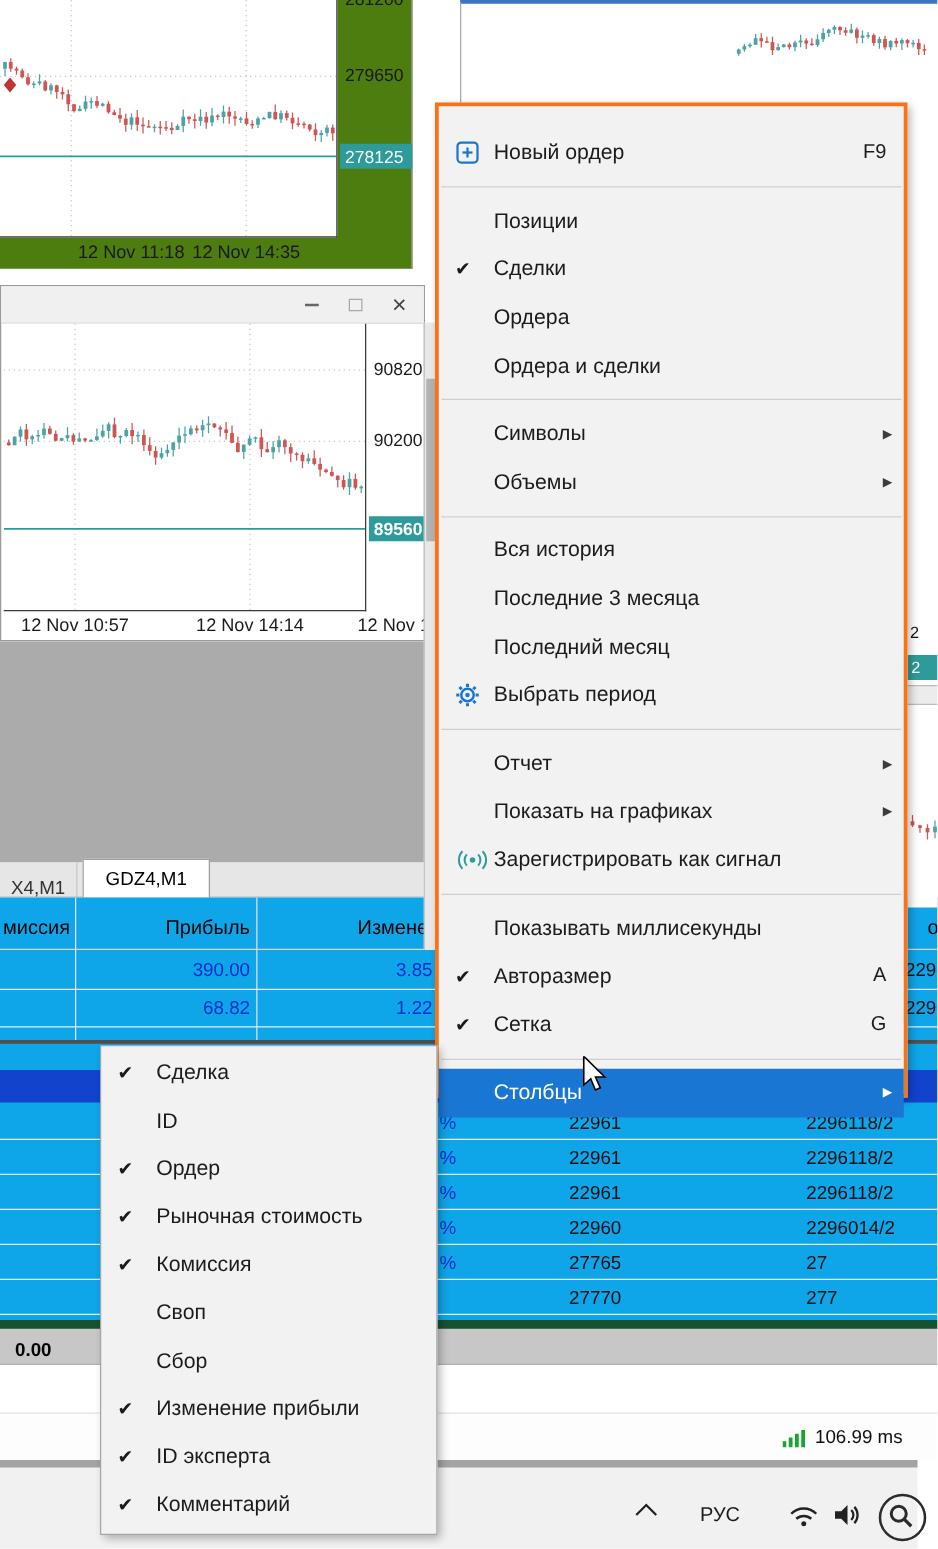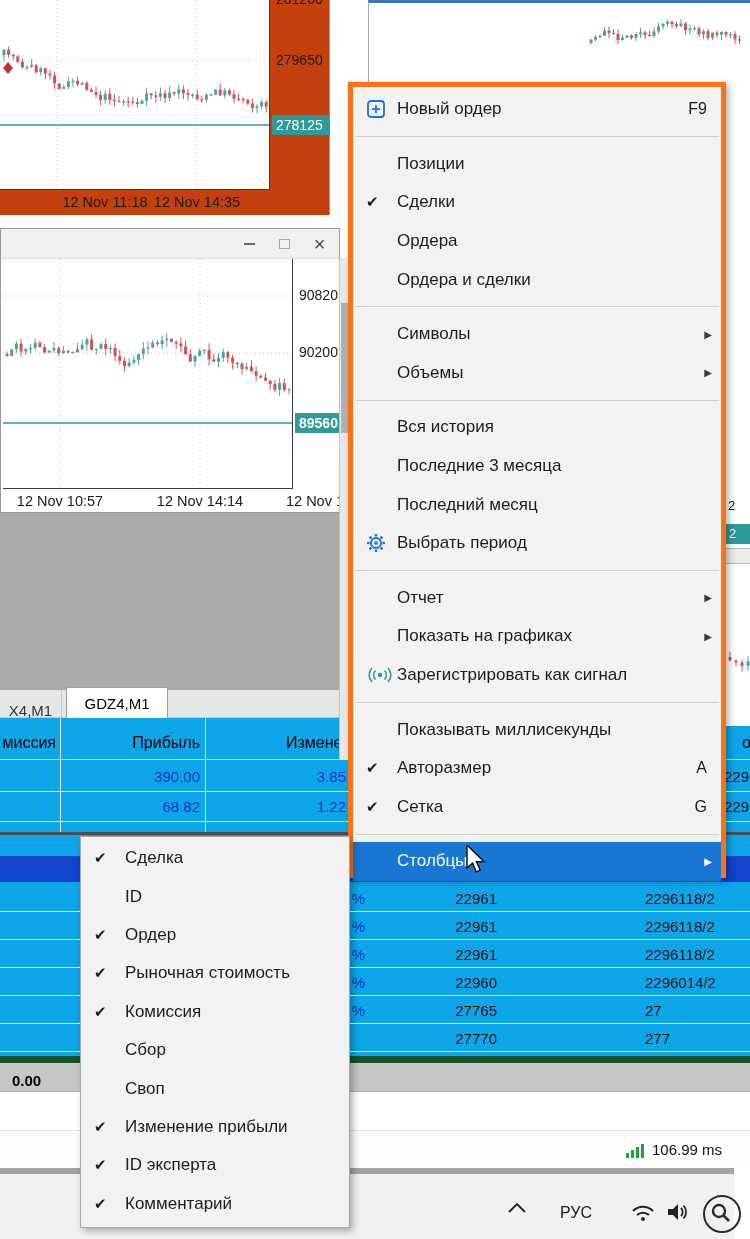--- a/index.html
+++ b/index.html
@@ -1,21 +1,21 @@
 <!DOCTYPE html>
 <html><head>
 <meta charset="utf-8">
 <style>
   *{box-sizing:border-box;margin:0;padding:0;}
   body{margin:0;background:#ffffff;font-family:"Liberation Sans",sans-serif;color:#111;}
   #screen{position:relative;width:750px;height:1239px;overflow:hidden;background:#fff;}
   .abs{position:absolute;}
 
   
-  #chart1{left:0;top:0;width:330px;height:215px;background:#c2410c;border-right:1px solid #9a9a9a;z-index:1;}
+  #chart1{left:0;top:0;width:330px;height:215px;background:#4d7c0f;border-right:1px solid #9a9a9a;z-index:1;}
   #c1svg{position:absolute;left:0;top:0;border-right:1px solid #3a3a3a;border-bottom:1px solid #3a3a3a;background:#fff;}
   #chart1-axis{position:absolute;left:272px;top:0;width:58px;height:190px;overflow:hidden;}
   #chart1-times{position:absolute;left:0;top:192px;width:330px;height:22px;}
 
   #chartTR{left:368px;top:0;width:382px;height:96px;background:#fff;border-top:3px solid #3b74c0;border-left:1px solid #a8a8a8;z-index:1;}
 
   #chart2{left:0;top:228px;width:340px;height:285px;background:#fff;border:1px solid #9a9a9a;z-index:2;}
   #chart2-titlebar{position:absolute;left:0;top:0;width:100%;height:30px;background:#f0f0f0;border-bottom:1px solid #dcdcdc;display:flex;justify-content:flex-end;align-items:center;padding-right:4px;gap:4px;}
   .winbtn{width:31px;height:24px;display:flex;align-items:center;justify-content:center;color:#555;}
   .minbar{width:11px;height:2px;background:#666;}
@@ -74,21 +74,21 @@
 
   
   #taskbar{left:0;top:1168px;width:734px;height:71px;background:#f1f1f1;border-top:6px solid #a3a3a3;z-index:2;}
   #tray-chevron{position:absolute;left:505px;top:26px;}
   #tray-lang{position:absolute;left:560px;top:30px;font-size:16px;color:#1a1a1a;}
   #tray-wifi{position:absolute;left:630px;top:28px;}
   #tray-volume{position:absolute;left:666px;top:28px;}
   #tray-magnifier{position:absolute;left:702px;top:20px;}
 
   
-  #context-menu{left:348px;top:82px;width:378px;height:796px;background:#f2f2f2;border:5px solid #f97316;box-shadow:3px 3px 7px rgba(0,0,0,.30);z-index:50;padding:3px 0;}
+  #context-menu{left:348px;top:82px;width:378px;height:796px;background:#f2f2f2;border:3px solid #f97316;box-shadow:3px 3px 7px rgba(0,0,0,.30);z-index:50;padding:18px 0;}
   .menu-item{height:38.6px;display:flex;align-items:center;font-size:17px;color:#1b1b1b;cursor:default;}
   .menu-item .mi-icon{width:44px;padding-left:13px;font-size:15px;color:#1a1a1a;flex:0 0 44px;display:flex;align-items:center;}
   .menu-item .mi-label{flex:1;white-space:nowrap;overflow:hidden;}
   .menu-item .mi-right{flex:0 0 auto;padding-right:14px;font-size:16px;color:#1b1b1b;}
   .menu-item .mi-right.arrow{font-size:10px;color:#3c3c3c;padding-right:9px;}
   .menu-item.hl{background:#1976d2;color:#fff;}
   .menu-item.hl .mi-label,.menu-item.hl .mi-right,.menu-item.hl .mi-icon{color:#fff;}
   .menu-sep{height:1px;background:#cfcfcf;margin:7.5px 2px;}
 
   #columns-submenu{left:80px;top:836px;width:270px;height:392px;background:#f2f2f2;border:1px solid #a6a6a6;box-shadow:3px 3px 7px rgba(0,0,0,.30);z-index:60;padding:2px 0;}
@@ -712,25 +712,25 @@
       <div class="menu-item">
         <span class="mi-icon">✔</span>
         <span class="mi-label">Рыночная стоимость</span>
       </div>
       <div class="menu-item">
         <span class="mi-icon">✔</span>
         <span class="mi-label">Комиссия</span>
       </div>
       <div class="menu-item">
         <span class="mi-icon"></span>
+        <span class="mi-label">Своп</span>
+      </div>
+      <div class="menu-item">
+        <span class="mi-icon"></span>
         <span class="mi-label">Сбор</span>
-      </div>
-      <div class="menu-item">
-        <span class="mi-icon"></span>
-        <span class="mi-label">Своп</span>
       </div>
       <div class="menu-item">
         <span class="mi-icon">✔</span>
         <span class="mi-label">Изменение прибыли</span>
       </div>
       <div class="menu-item">
         <span class="mi-icon">✔</span>
         <span class="mi-label">ID эксперта</span>
       </div>
       <div class="menu-item">

